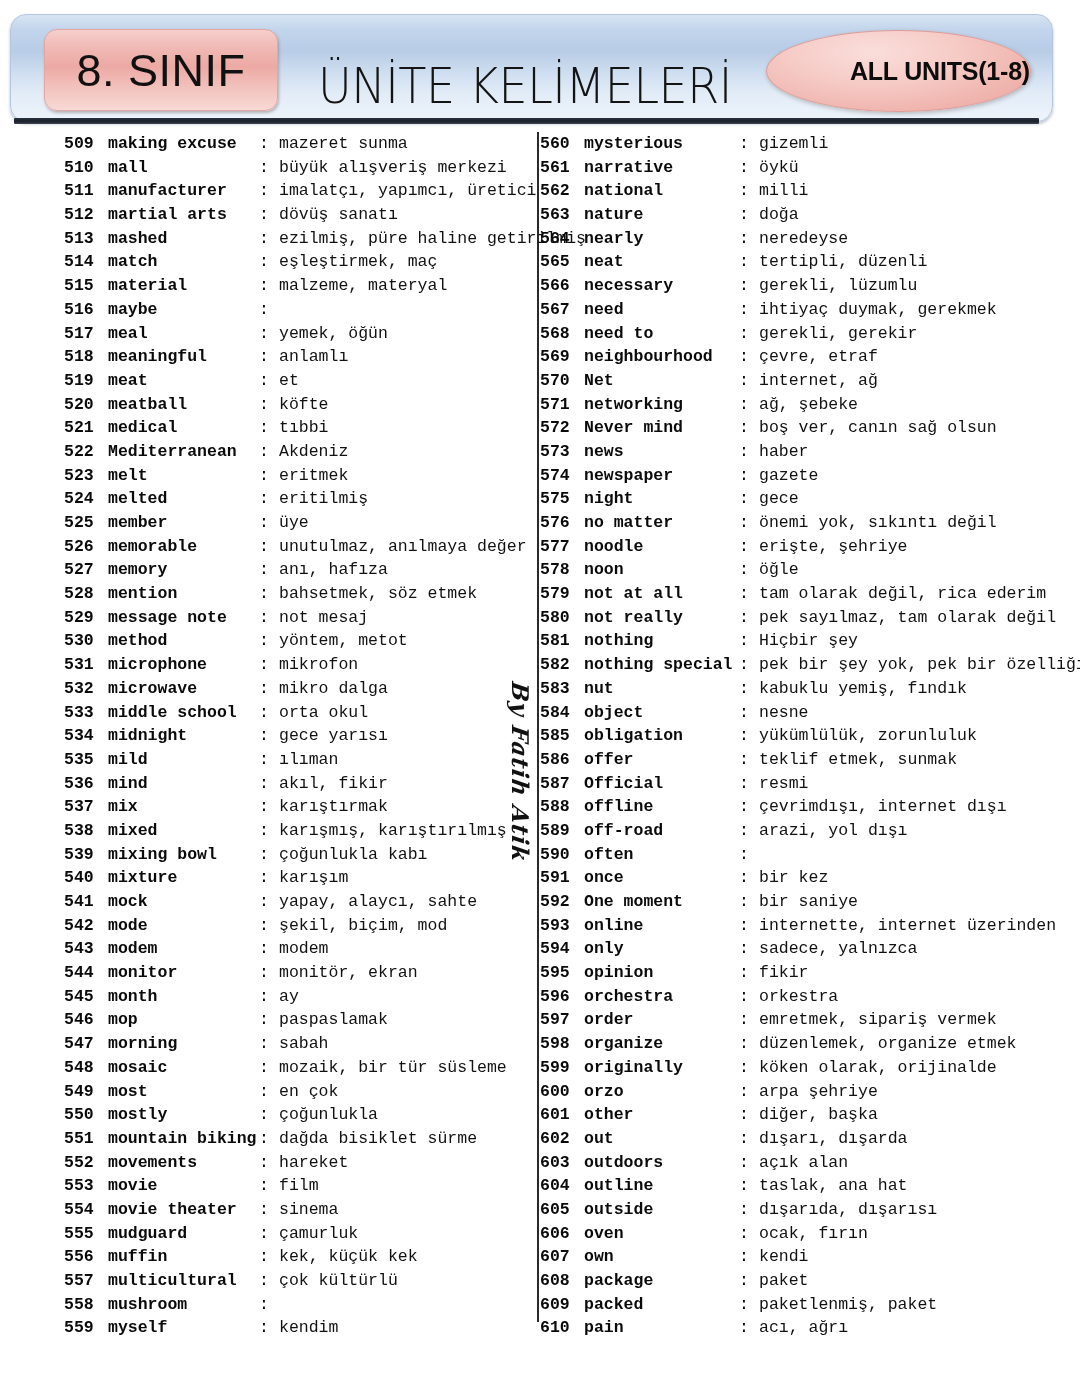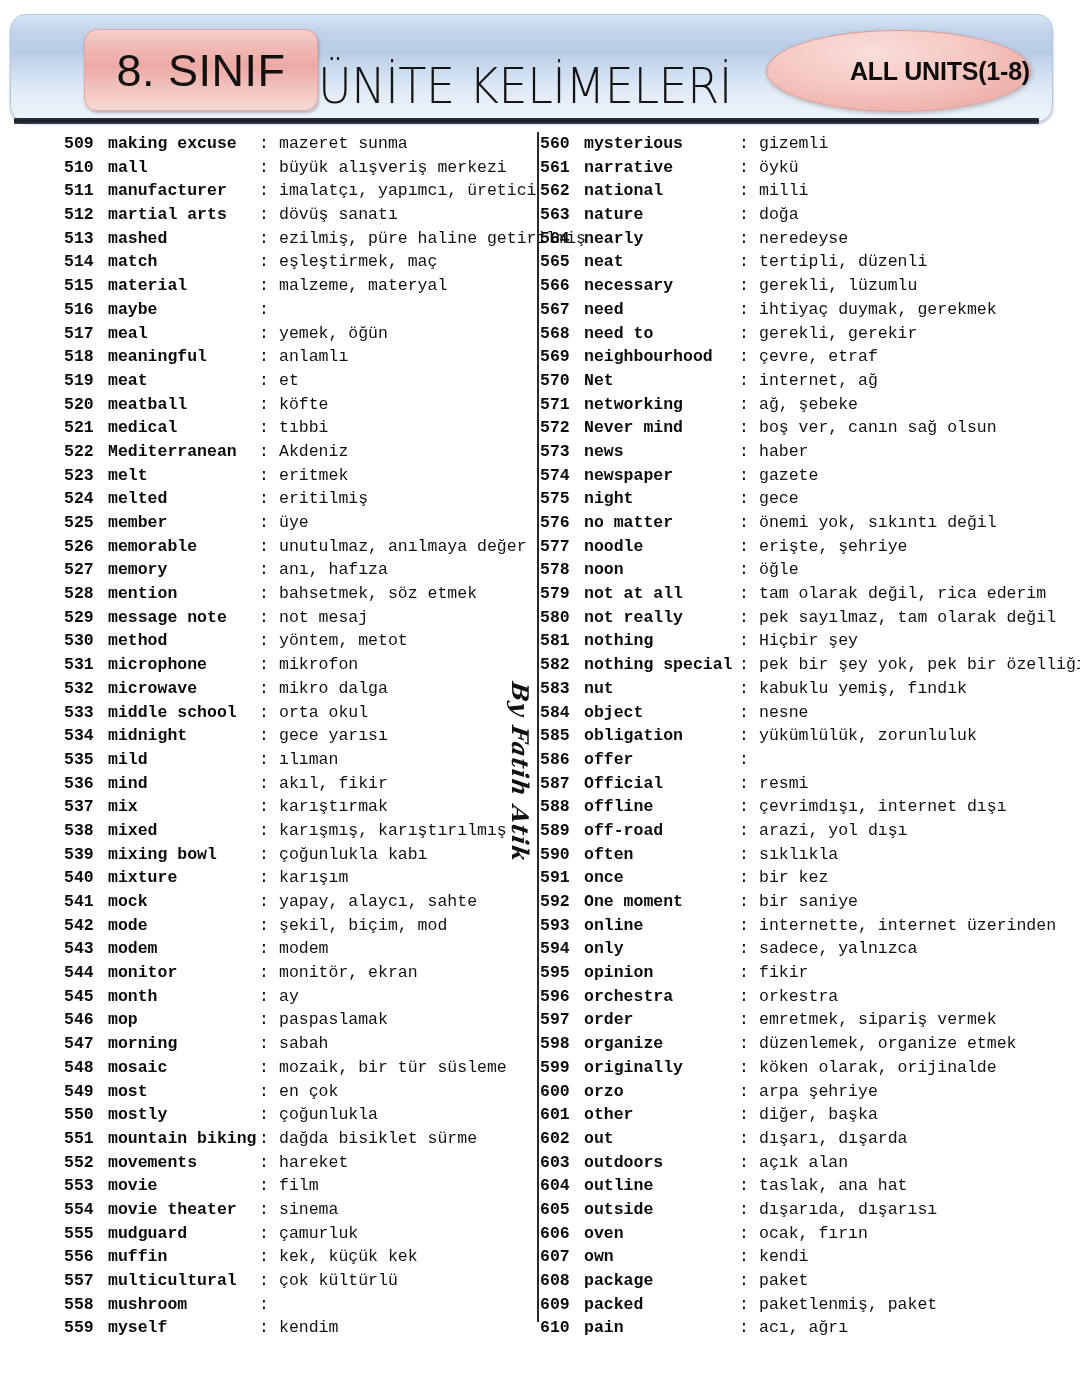--- a/index.html
+++ b/index.html
@@ -58,21 +58,20 @@
         #f0b9b5 22%,
         #eda9a4 46%,
         #f2c0bb 70%,
         #f7d9d5 100%);
     border: 1px solid #e3a6a1;
     box-shadow: 1px 2px 3px rgba(80, 60, 60, 0.35);
     box-sizing: border-box;
     display: flex;
     align-items: center;
     justify-content: center;
-    margin-left: 40px;
   }
   #grade-box-label {
     font-size: 45px;
     letter-spacing: 0.5px;
     color: #111111;
     font-family: "Liberation Sans", sans-serif;
     line-height: 1;
     white-space: nowrap;
   }
 
@@ -672,20 +671,21 @@
     <div class="vocab-row">
       <span class="vocab-num">585</span>
       <span class="vocab-term">obligation</span>
       <span class="vocab-colon">:</span>
       <span class="vocab-meaning">yükümlülük, zorunluluk</span>
     </div>
     <div class="vocab-row">
       <span class="vocab-num">586</span>
       <span class="vocab-term">offer</span>
       <span class="vocab-colon">:</span>
+      <span class="vocab-meaning">teklif etmek, sunmak</span>
     </div>
     <div class="vocab-row">
       <span class="vocab-num">587</span>
       <span class="vocab-term">Official</span>
       <span class="vocab-colon">:</span>
       <span class="vocab-meaning">resmi</span>
     </div>
     <div class="vocab-row">
       <span class="vocab-num">588</span>
       <span class="vocab-term">offline</span>
@@ -695,21 +695,20 @@
     <div class="vocab-row">
       <span class="vocab-num">589</span>
       <span class="vocab-term">off-road</span>
       <span class="vocab-colon">:</span>
       <span class="vocab-meaning">arazi, yol dışı</span>
     </div>
     <div class="vocab-row">
       <span class="vocab-num">590</span>
       <span class="vocab-term">often</span>
       <span class="vocab-colon">:</span>
-      <span class="vocab-meaning">sıklıkla</span>
     </div>
     <div class="vocab-row">
       <span class="vocab-num">591</span>
       <span class="vocab-term">once</span>
       <span class="vocab-colon">:</span>
       <span class="vocab-meaning">bir kez</span>
     </div>
     <div class="vocab-row">
       <span class="vocab-num">592</span>
       <span class="vocab-term">One moment</span>

